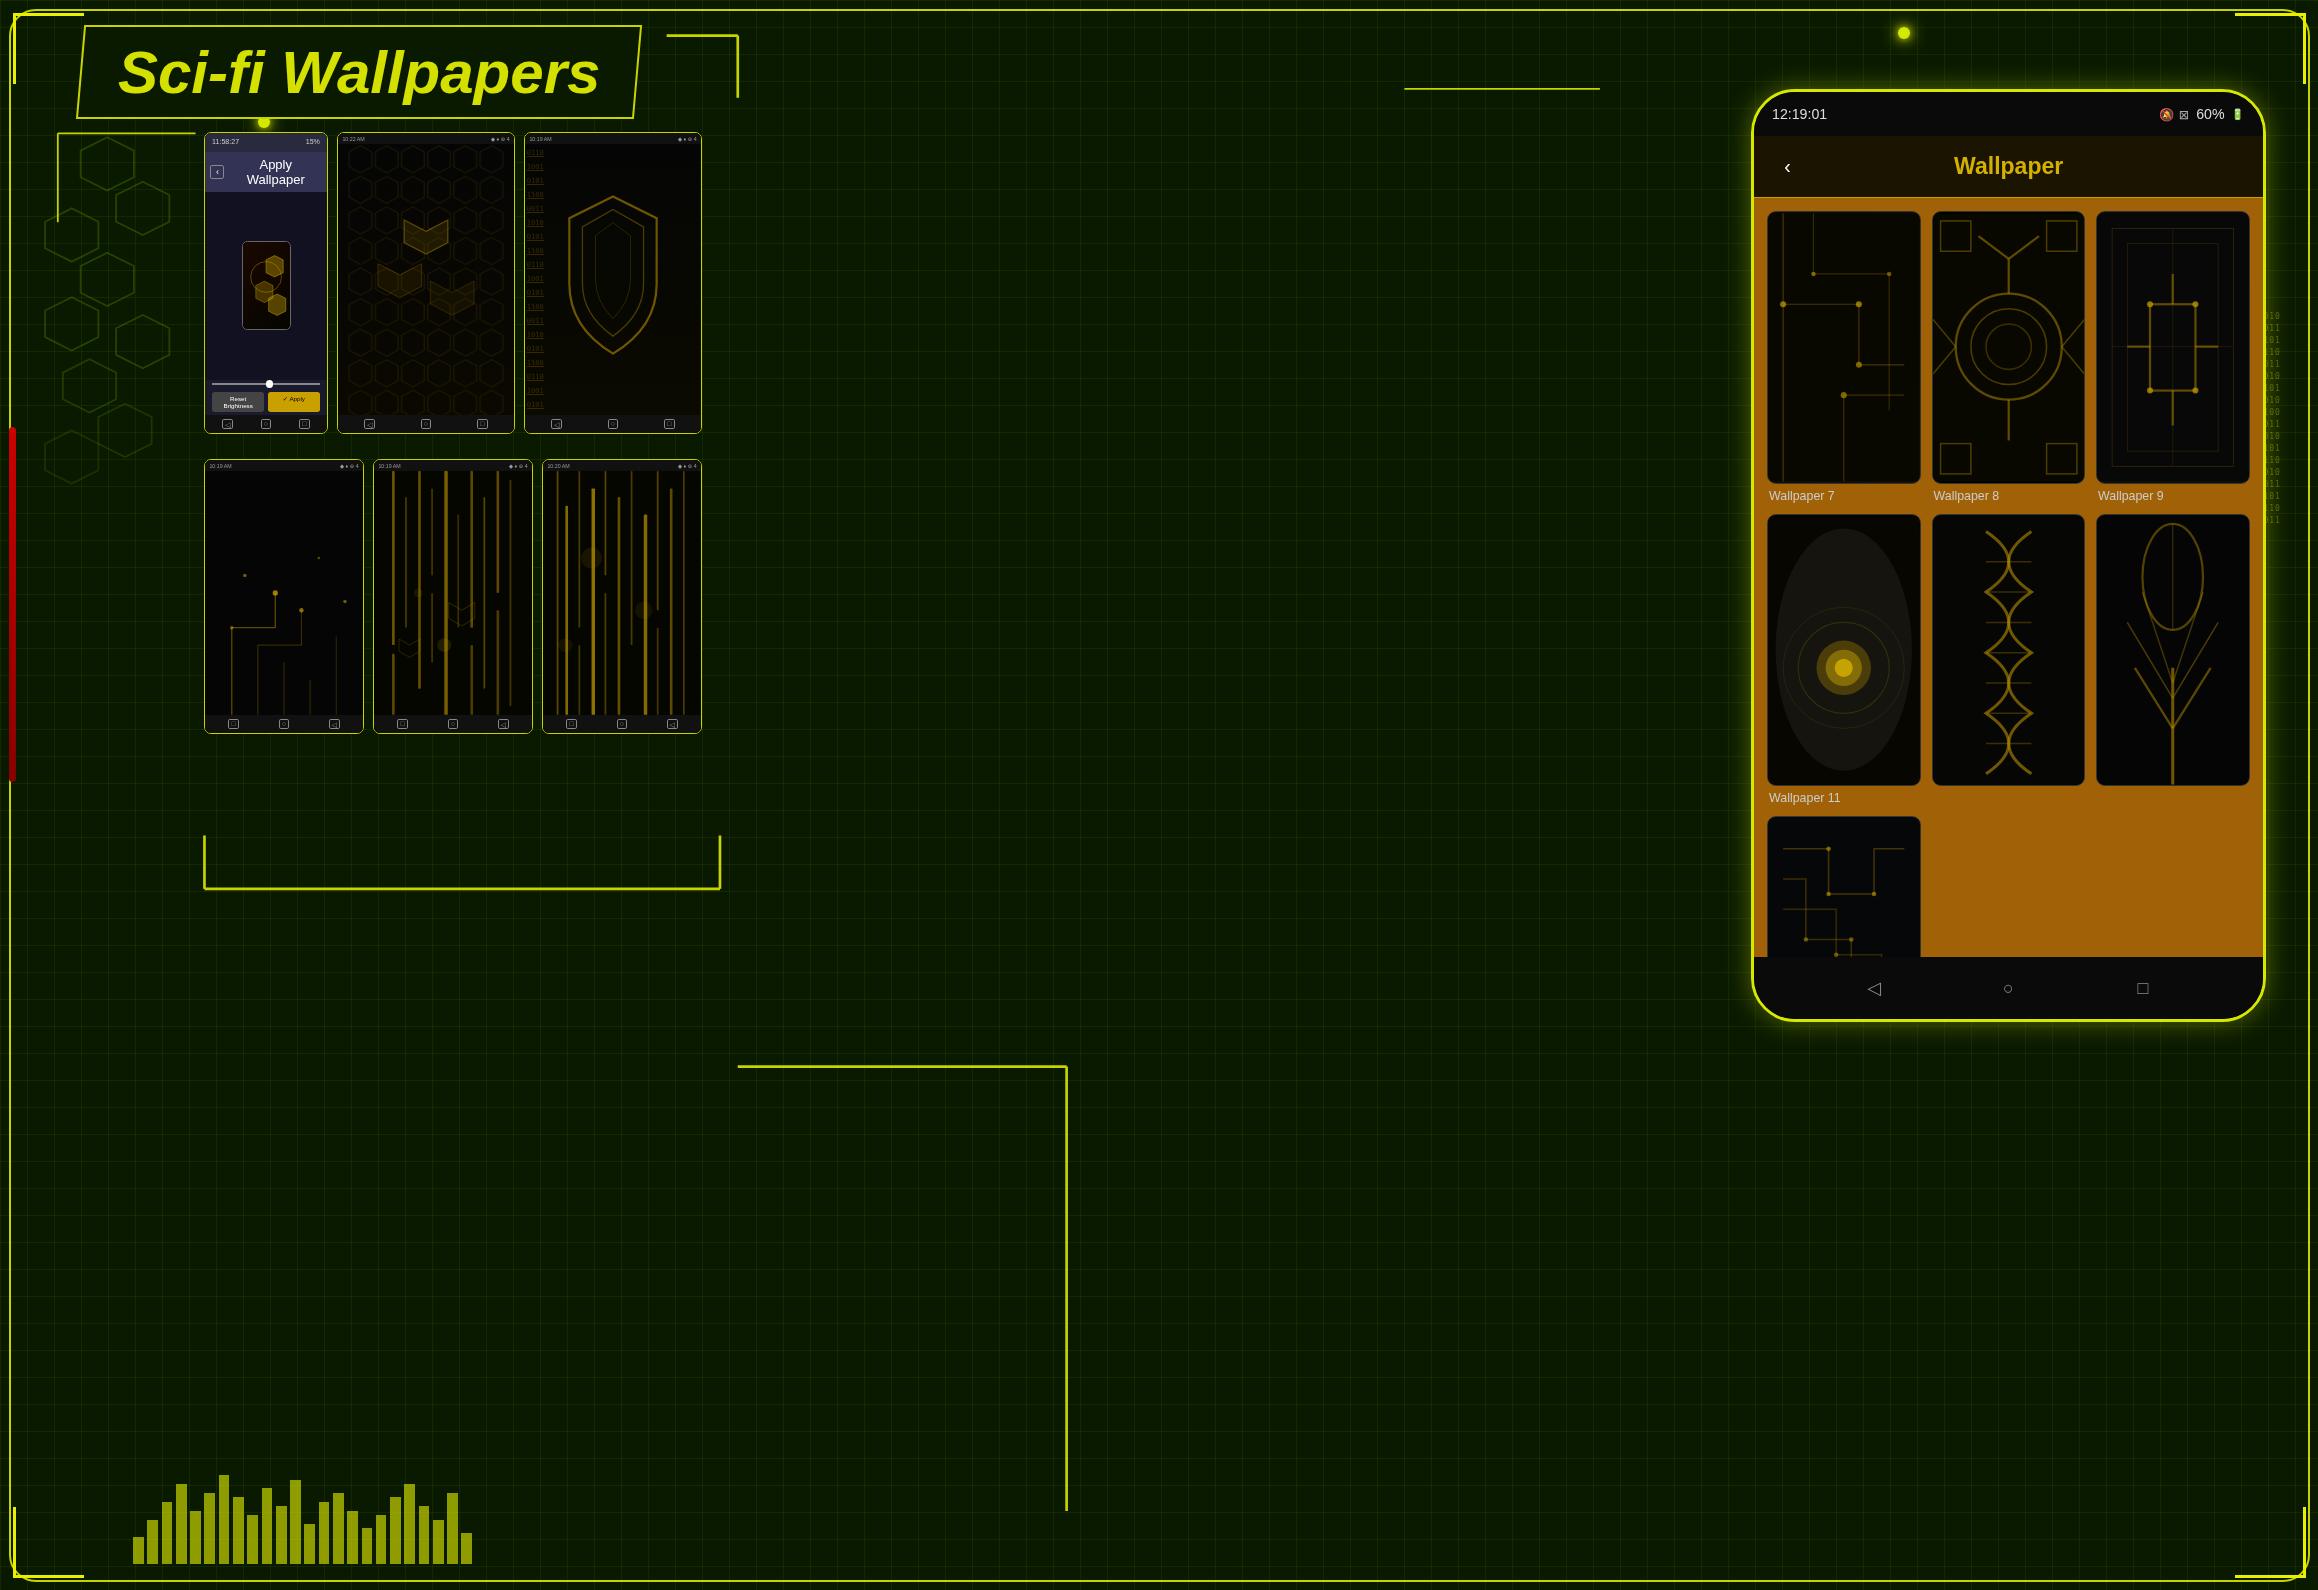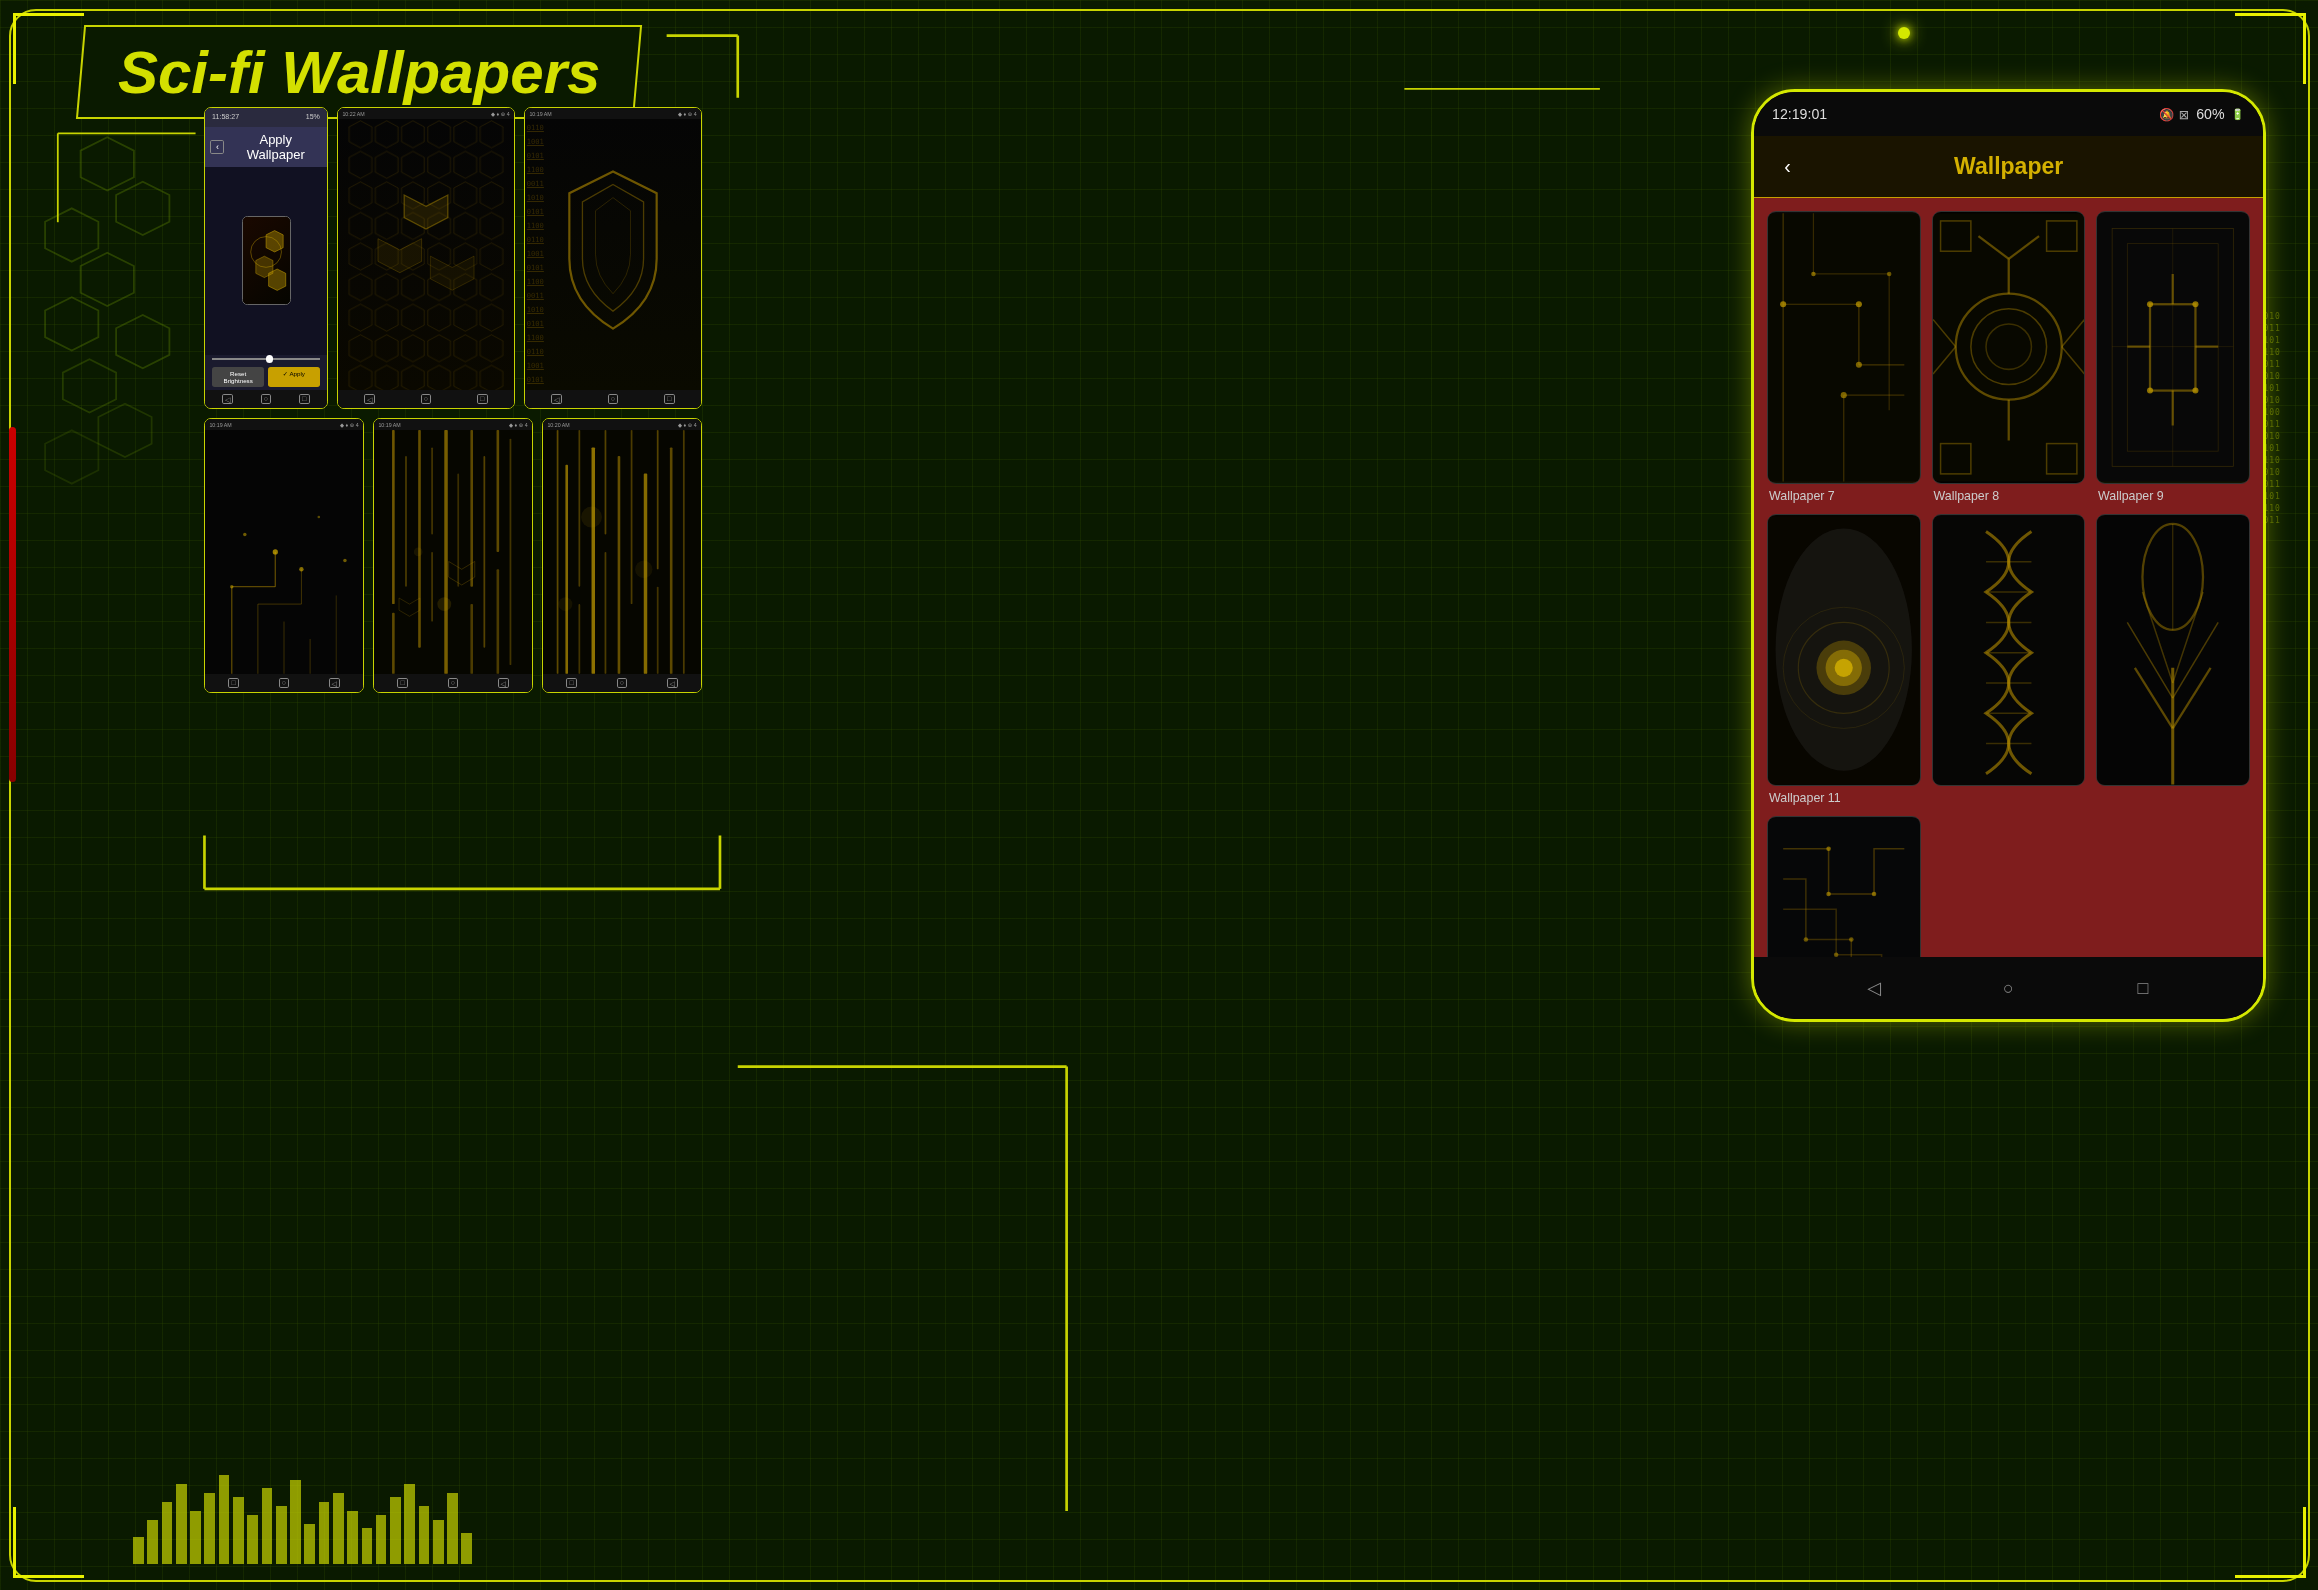--- a/index.html
+++ b/index.html
@@ -103,20 +103,21 @@
       top: 107px;
       width: 498px;
       height: 693px;
     }
 
     
     .screenshot-row {
       display: flex;
       gap: 9px;
       margin-bottom: 9px;
+      margin-top: 25px;
     }
 
     .screenshot-item {
       flex: 1;
       background: #000;
       border: 1.8px solid #c8d400;
       border-radius: 7.1px;
       overflow: hidden;
       position: relative;
     }
@@ -321,21 +322,21 @@
       flex: 1;
       text-align: center;
       font-size: 23px;
       font-weight: bold;
       color: #d4b000;
       margin-right: 44px;
     }
 
     .wallpaper-grid {
       flex: 1;
-      background: #7f1d1d;
+      background: #a16207;
       padding: 13.3px;
       display: grid;
       grid-template-columns: repeat(3, 1fr);
       gap: 11px;
       overflow-y: auto;
     }
 
     .wallpaper-item {
       display: flex;
       flex-direction: column;

